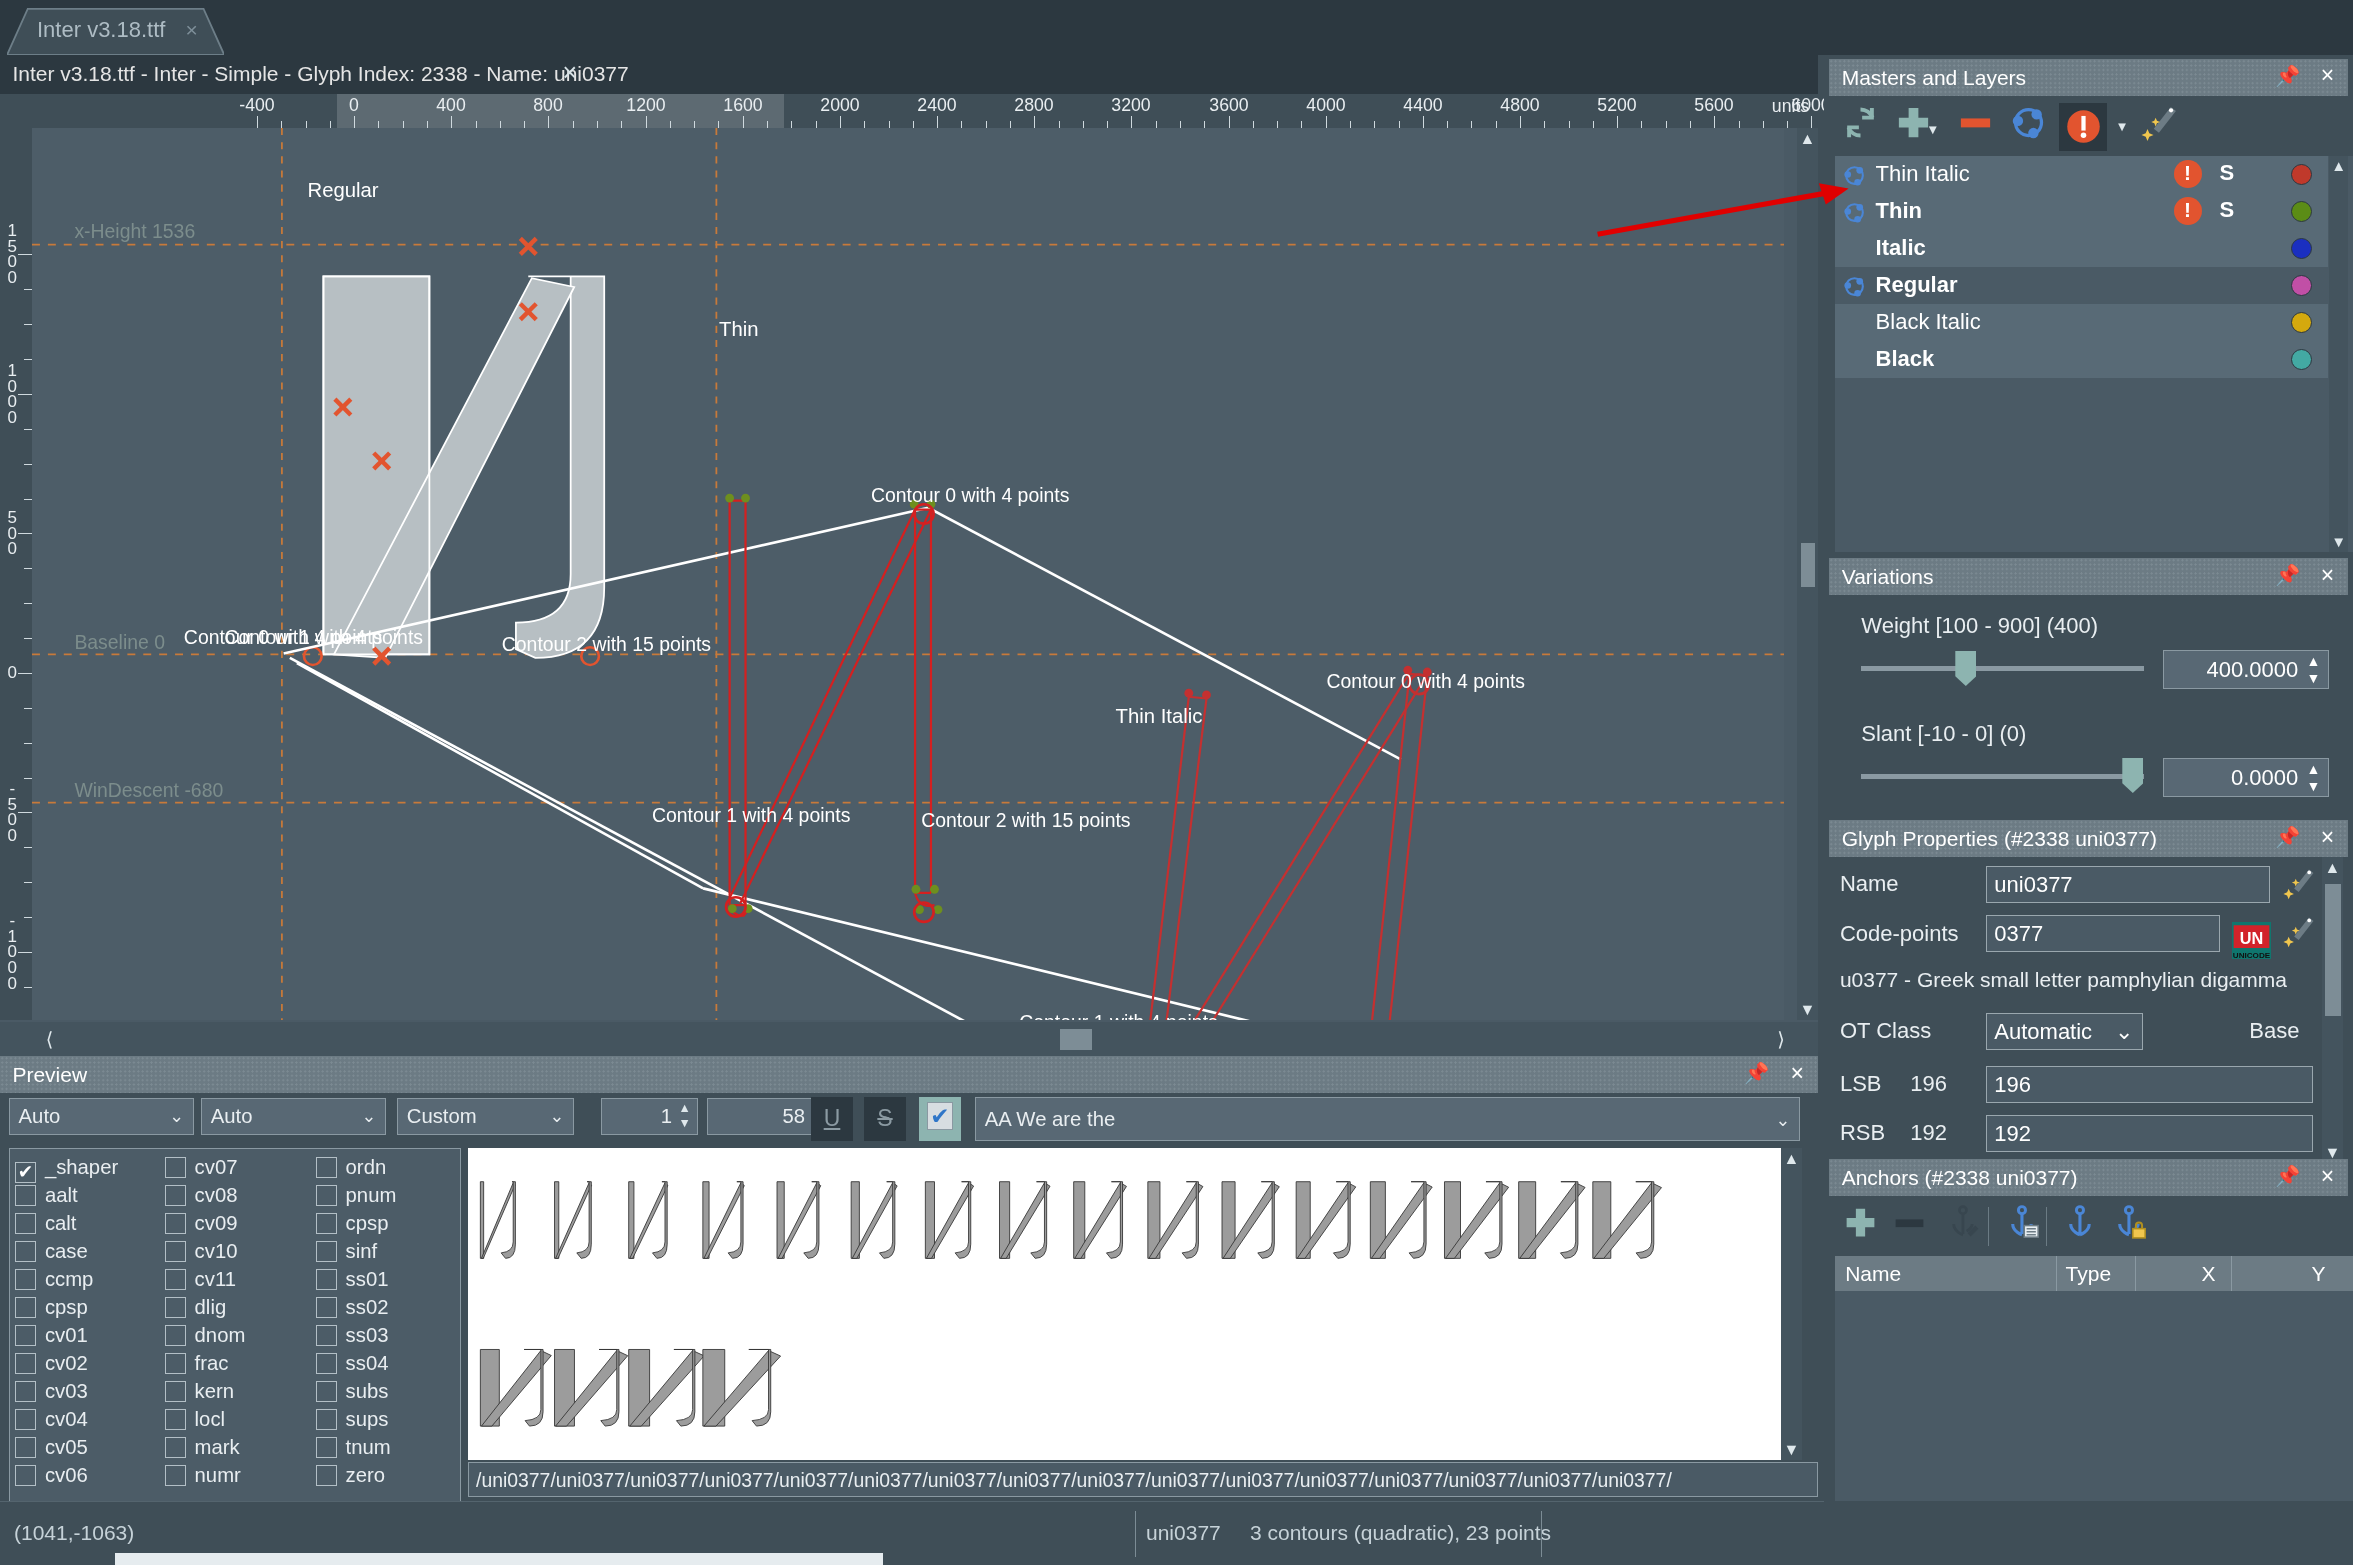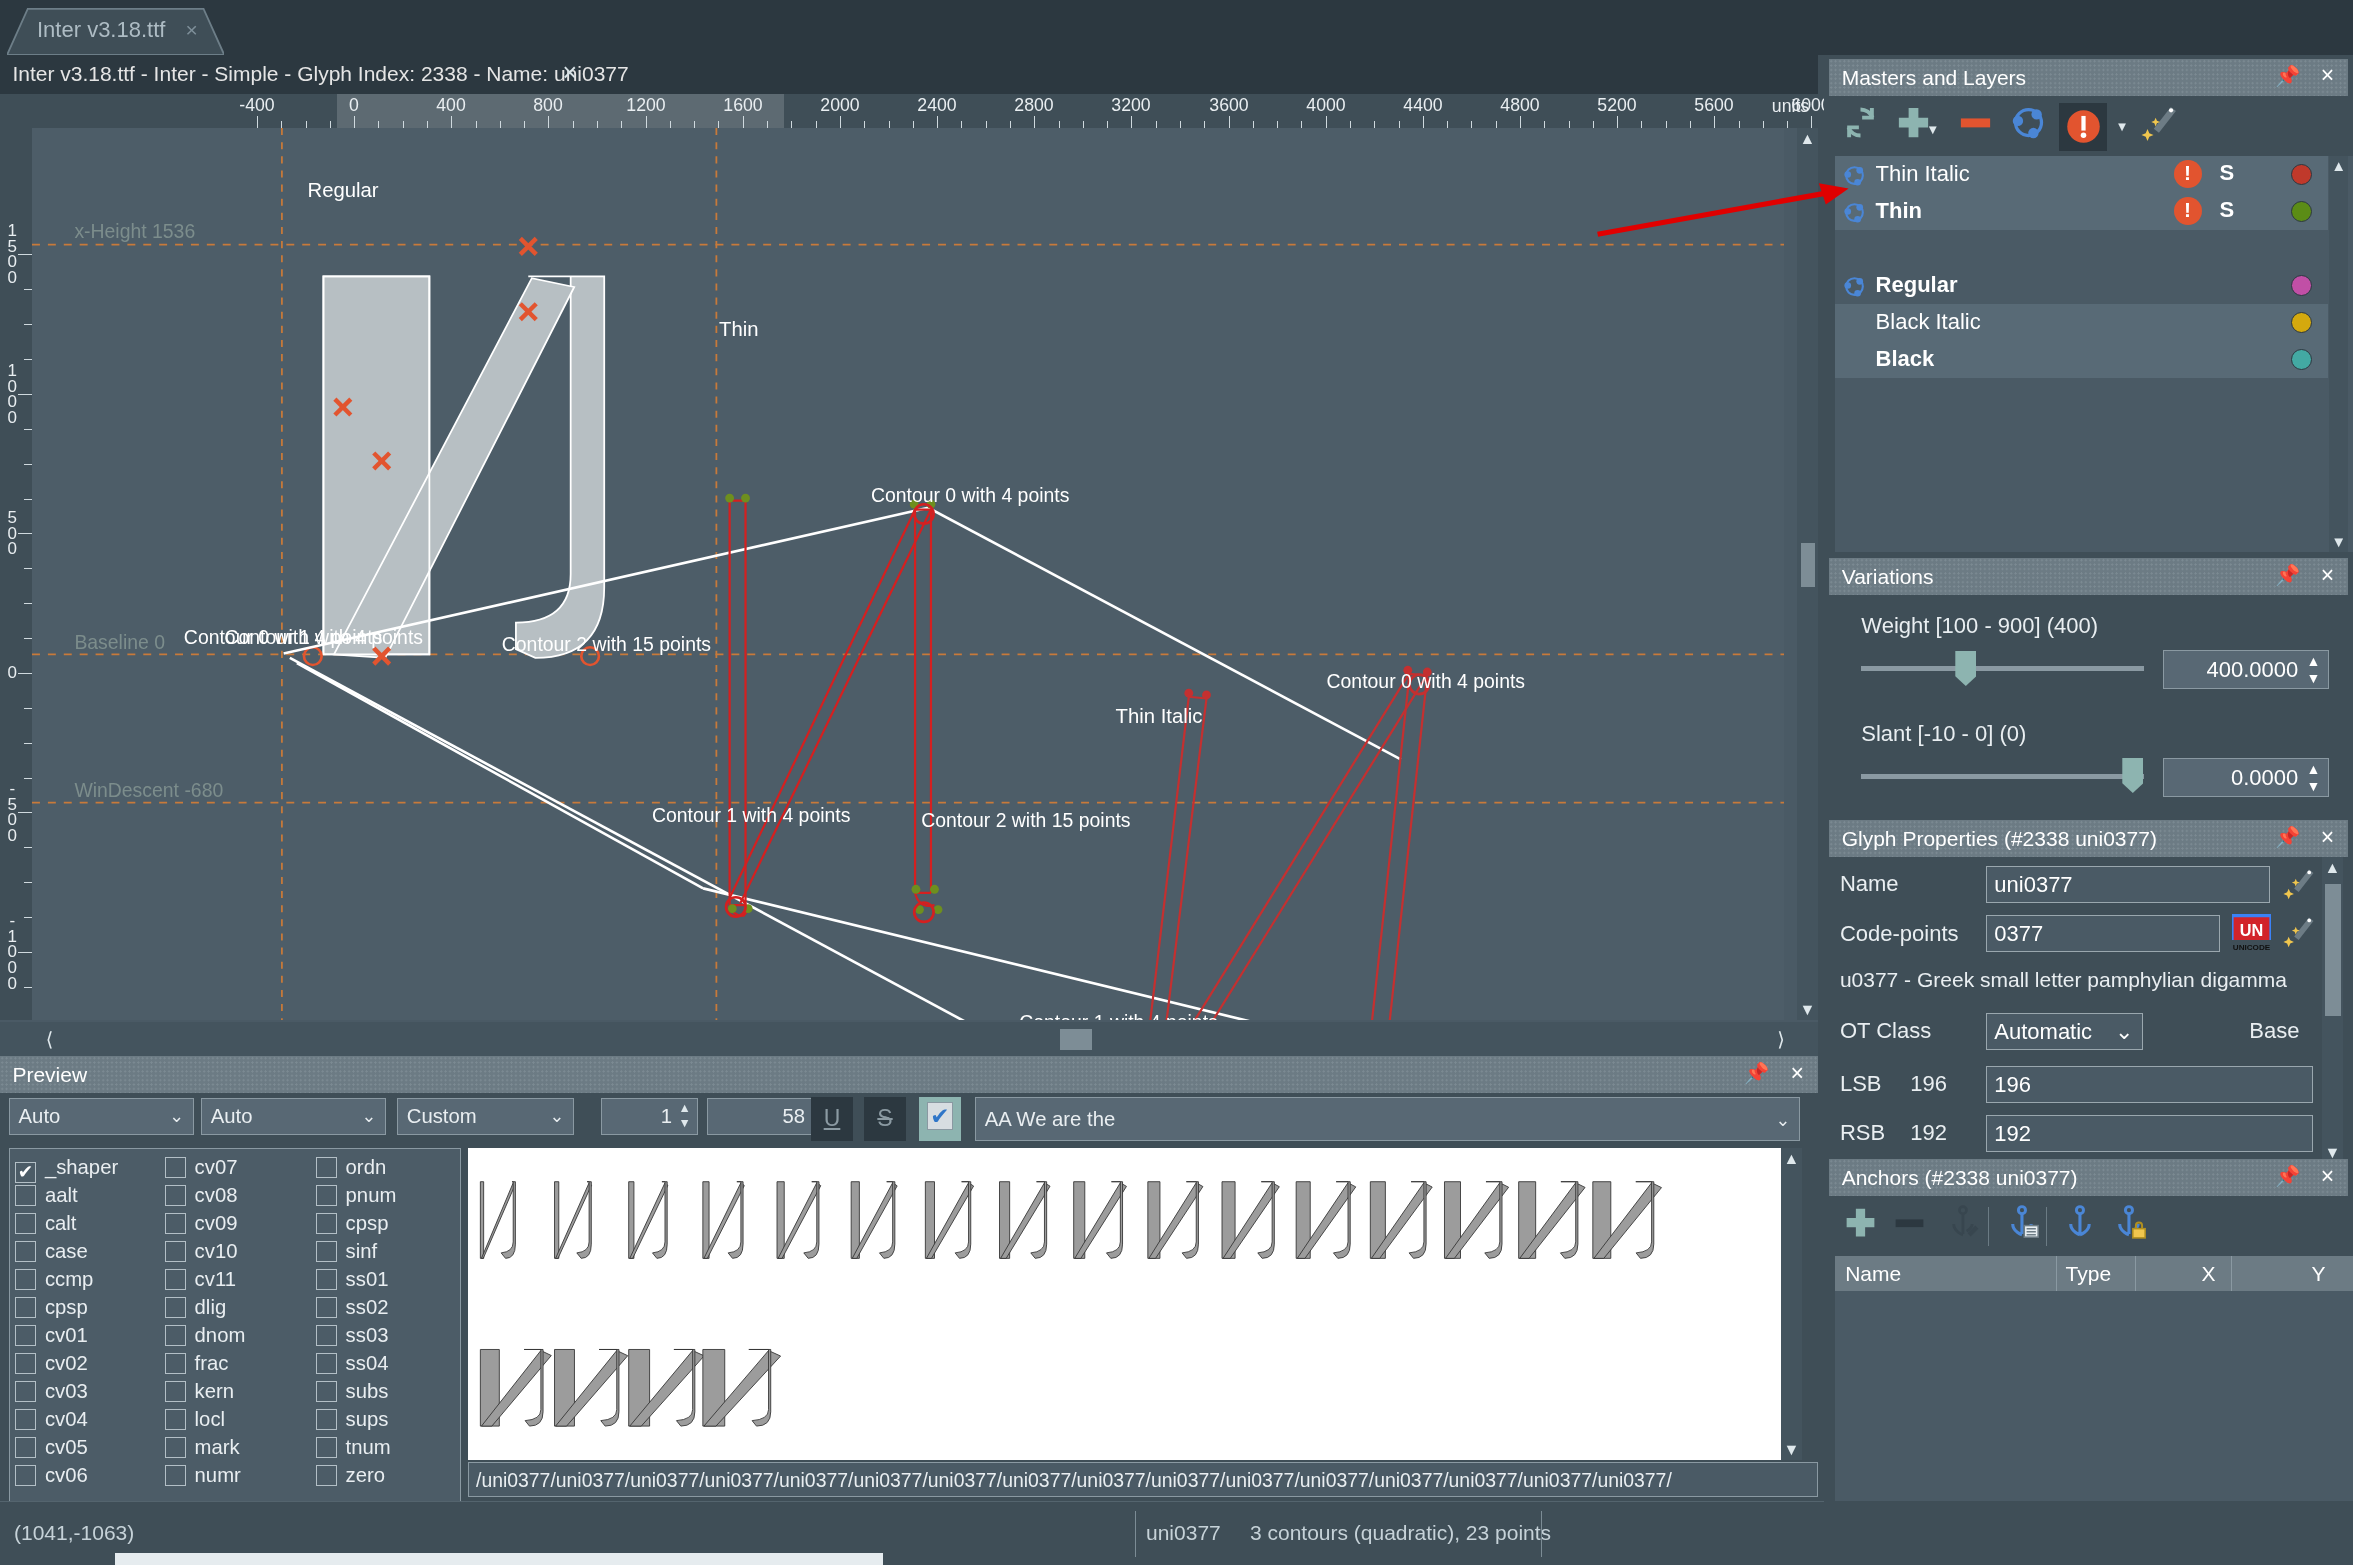--- a/index.html
+++ b/index.html
@@ -698,20 +698,24 @@
               <circle cx="12" cy="12" r="8" stroke="#4a86d6" stroke-width="2" fill="none"></circle>
               <circle cx="17" cy="7" r="3.2" fill="#4a86d6"></circle>
               <circle cx="5.5" cy="11" r="3.2" fill="#4a86d6"></circle>
               <circle cx="15" cy="18.5" r="3.2" fill="#4a86d6"></circle>
             </svg></span>
           <span class="mname" style="font-weight: bold; color: rgb(255, 255, 255);">Thin</span>
           <span class="mbadge">!</span>
           <span class="ms" style="font-weight: bold;">S</span>
           <span class="mdot" style="background: rgb(91, 140, 22);"></span>
         </div>
+        <div class="mrow" style="top: 74px; background: rgb(88, 106, 118);">
+          <span class="mname" style="font-weight: bold; color: rgb(255, 255, 255);">Italic</span>
+          <span class="mdot" style="background: rgb(26, 47, 192);"></span>
+        </div>
         <div class="mrow" style="top: 111px; background: transparent;">
           <span class="micon"><svg width="25" height="25" viewBox="0 0 24 24">
               <circle cx="12" cy="12" r="8" stroke="#4a86d6" stroke-width="2" fill="none"></circle>
               <circle cx="17" cy="7" r="3.2" fill="#4a86d6"></circle>
               <circle cx="5.5" cy="11" r="3.2" fill="#4a86d6"></circle>
               <circle cx="15" cy="18.5" r="3.2" fill="#4a86d6"></circle>
             </svg></span>
           <span class="mname" style="font-weight: bold; color: rgb(255, 255, 255);">Regular</span>
           <span class="mdot" style="background: rgb(193, 79, 166);"></span>
         </div>
@@ -774,21 +778,21 @@
       <svg width="34" height="34" viewBox="0 0 24 24">
         <rect x="13" y="2" width="4" height="17" fill="#6d7c85" transform="rotate(38 15 10)"></rect>
         <circle cx="18.5" cy="4.5" r="1.3" fill="#ffffff"></circle>
         <path d="M4 16l1.1 2.6L7.7 19.7 5.1 20.8 4 23.4 2.9 20.8.3 19.7 2.9 18.6z" fill="#f0c64e"></path>
         <path d="M9 9l.8 1.9 1.9.8-1.9.8L9 14.4 8.2 12.5 6.3 11.7l1.9-.8z" fill="#f0c64e"></path>
       </svg>
     </div>
 
     <div class="gpLabel" style="left:10.6px; top:101px;">Code-points</div>
     <div class="gpField" style="left:157px; top:95px; width:234px;">0377</div>
-    <div style="position:absolute; left:403px; top:94px; width:39px; height:26px; background:#3b82f6;">
+    <div style="position:absolute; left:403px; top:102px; width:39px; height:37px; background:#0f766e;">
       <svg width="39" height="39" viewBox="0 0 24 24" style="font-size:23px">
         <rect x="1" y="2" width="22" height="14" fill="#d2232a"></rect>
         <text x="12" y="13.5" font-size="10" fill="#ffffff" text-anchor="middle" font-family="Liberation Sans, sans-serif" font-weight="bold">UN</text>
         <text x="12" y="22" font-size="5" fill="#111111" text-anchor="middle" font-family="Liberation Sans, sans-serif" font-weight="bold">UNICODE</text>
       </svg>
     </div>
     <div style="position:absolute; left:454px; top:94px;">
       <svg width="34" height="34" viewBox="0 0 24 24">
         <rect x="13" y="2" width="4" height="17" fill="#6d7c85" transform="rotate(38 15 10)"></rect>
         <circle cx="18.5" cy="4.5" r="1.3" fill="#ffffff"></circle>

